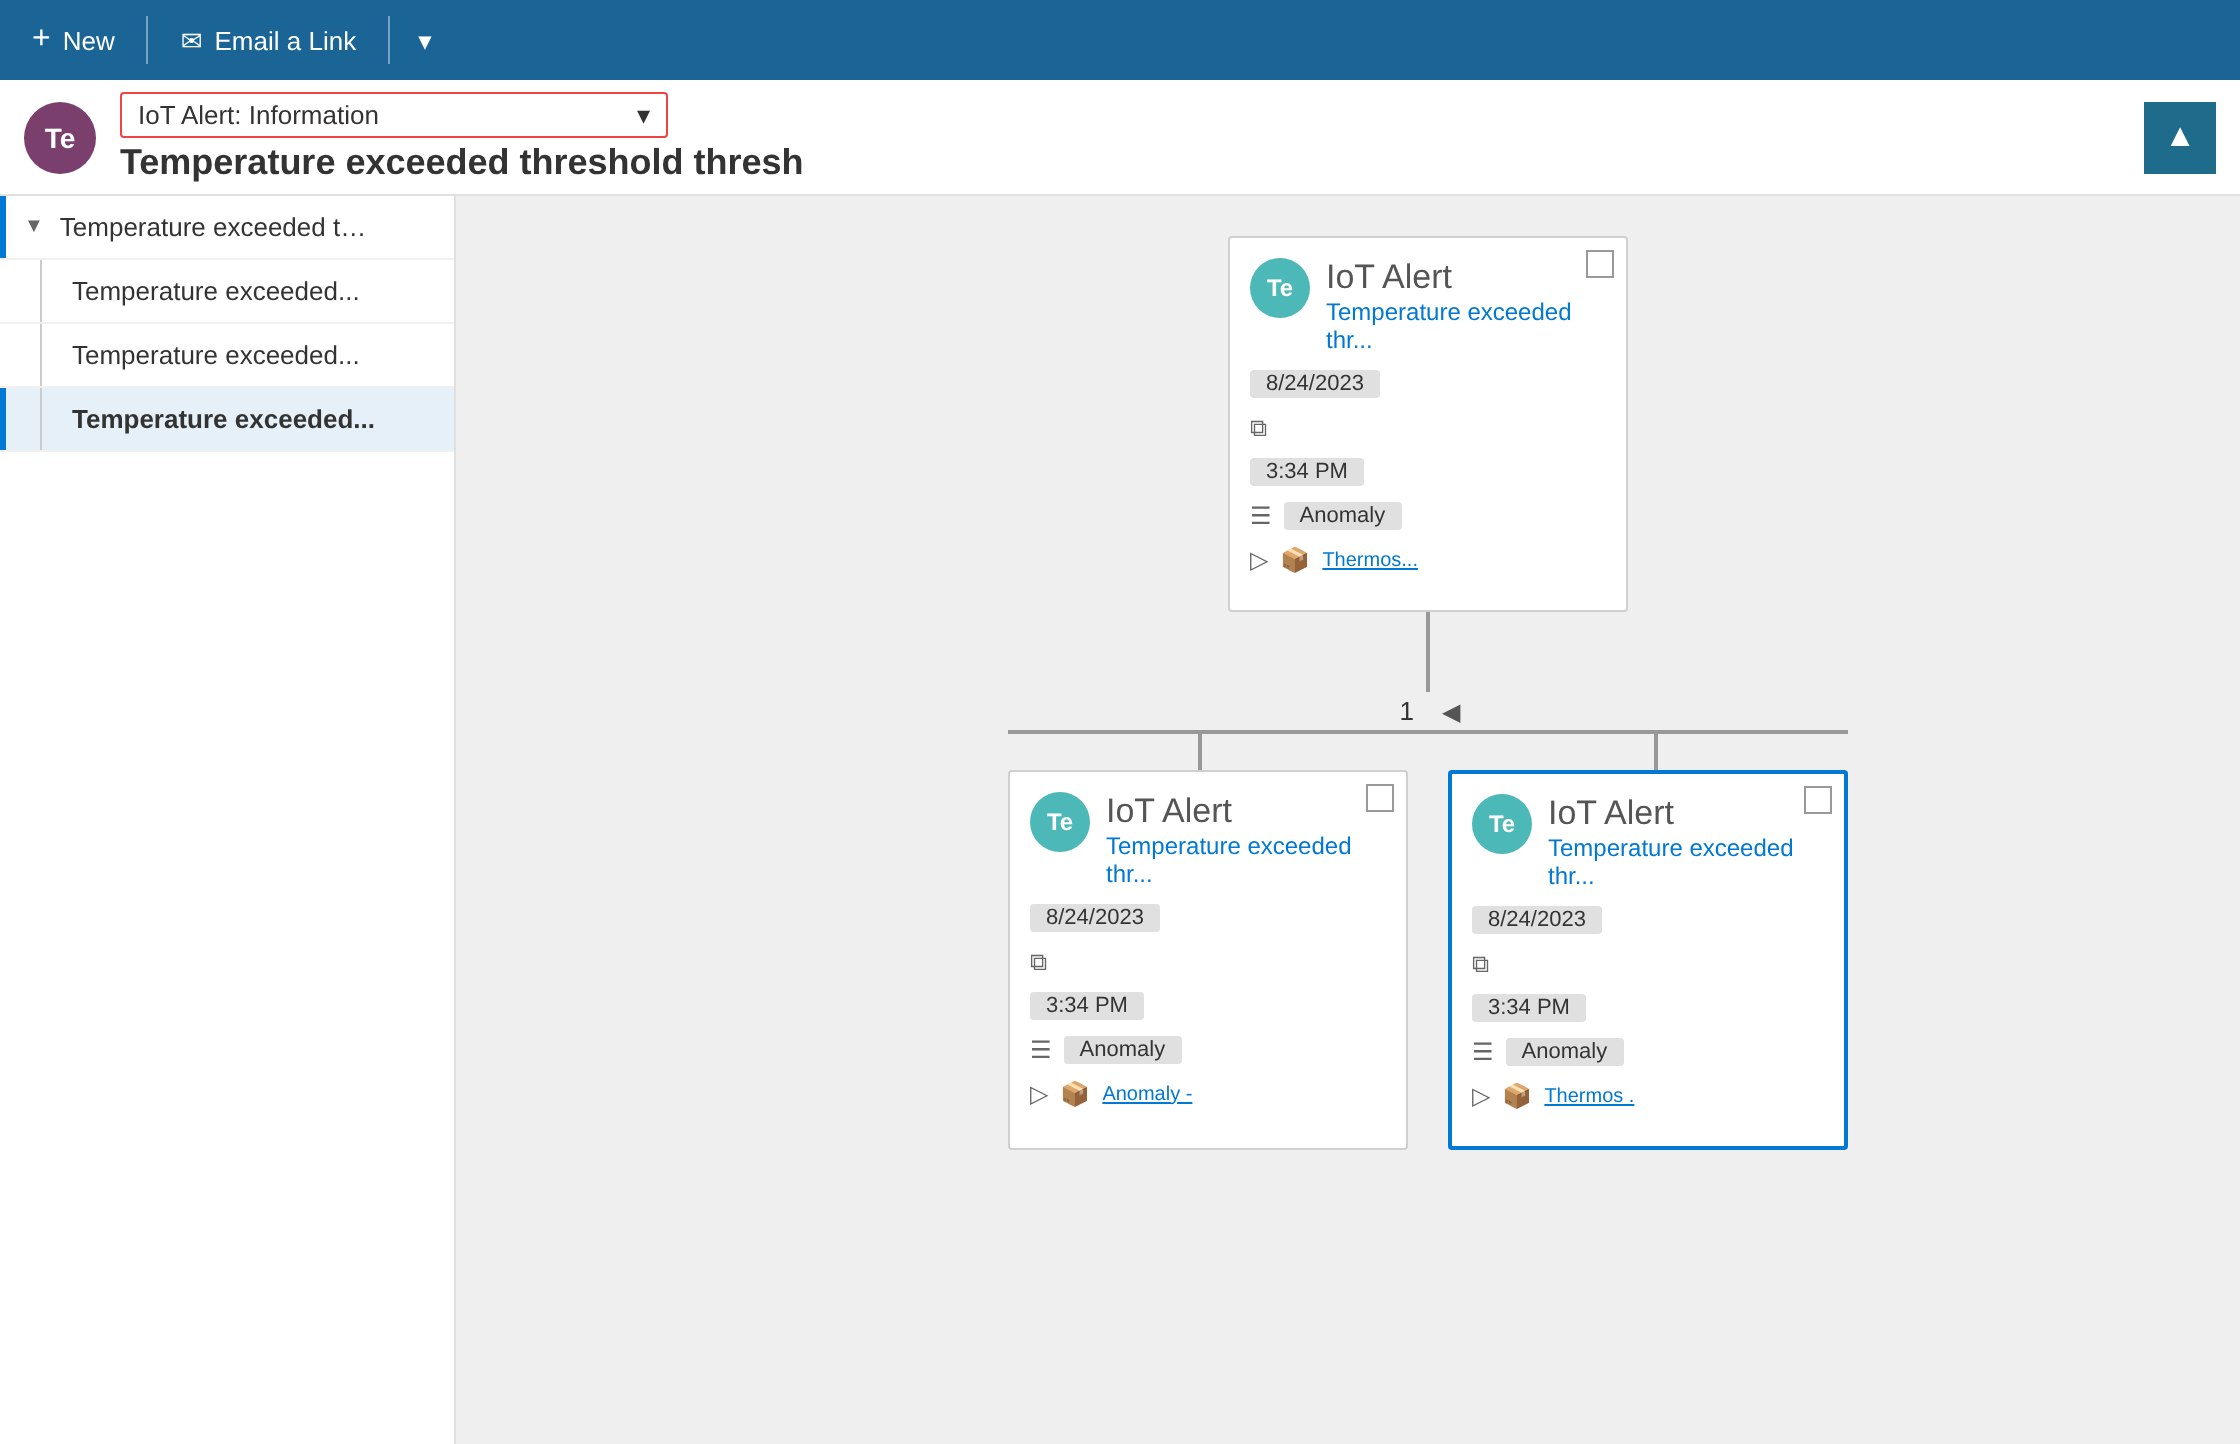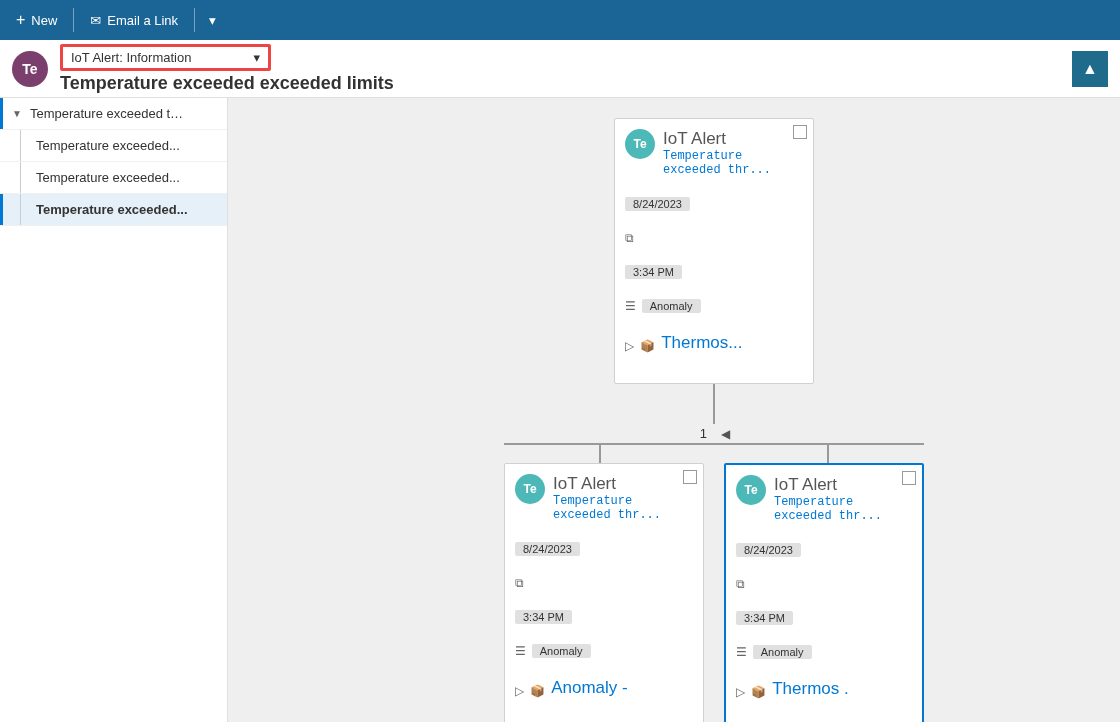--- a/index.html
+++ b/index.html
@@ -67,28 +67,28 @@
       justify-content: center;
       font-size: 14px;
       font-weight: 600;
       flex-shrink: 0;
     }
     .header-content { flex: 1; }
     .header-dropdown {
       display: flex;
       align-items: center;
       gap: 4px;
-      border: 3px solid #ef4444;
+      border: 1px solid #ef4444;
       padding: 3px 8px;
       border-radius: 2px;
       cursor: pointer;
       font-size: 13px;
       color: #333;
       background: white;
-      width: 211px;
+      width: 274px;
     }
     .header-title {
       font-size: 18px;
       font-weight: 600;
       color: #333;
       margin-top: 2px;
     }
     .header-collapse-btn {
       width: 36px;
       height: 36px;
@@ -201,52 +201,52 @@
     }
     .card-type {
       font-size: 17px;
       color: #555;
     }
     .card-title {
       font-size: 12px;
       color: #0078d4;
       cursor: pointer;
       text-decoration: none;
-      font-family: Liberation Mono, monospace;
     }
     .card-checkbox {
       position: absolute;
       top: 6px;
       right: 6px;
       width: 14px;
       height: 14px;
       border: 1px solid #999;
       background: white;
       cursor: pointer;
     }
     .card-field {
       display: flex;
-      align-items: flex-end;
+      align-items: center;
       gap: 6px;
-      margin: 20px 0;
+      margin: 8px 0;
     }
     .card-field-badge {
       background: #e0e0e0;
       padding: 1px 8px;
       border-radius: 2px;
       font-size: 11px;
       color: #333;
     }
     .card-field-icon {
       font-size: 12px;
       color: #666;
     }
     .card-link {
       color: #0078d4;
-      font-size: 17px;
+      font-size: 10px;
+      text-decoration: underline;
       cursor: pointer;
     }
     .pagination-num {
       font-size: 13px;
       color: #333;
       padding: 2px 6px;
     }
     .pagination-arrow {
       background: none;
       border: none;
@@ -277,21 +277,21 @@
 
 <div class="header-area">
   <div class="avatar-te">
     <span>Te</span>
   </div>
   <div class="header-content">
     <div class="header-dropdown">
       <span>IoT Alert: Information</span>
       <span style="margin-left:auto;">▾</span>
     </div>
-    <div class="header-title">Temperature exceeded exceeded limits</div>
+    <div class="header-title">Temperature exceeded threshold thresh</div>
   </div>
   <button class="header-collapse-btn">
     <span>▲</span>
   </button>
 </div>
 
 <div class="main-layout">
 
   <div class="sidebar">
     <div class="sidebar-item" style="position:relative;">

